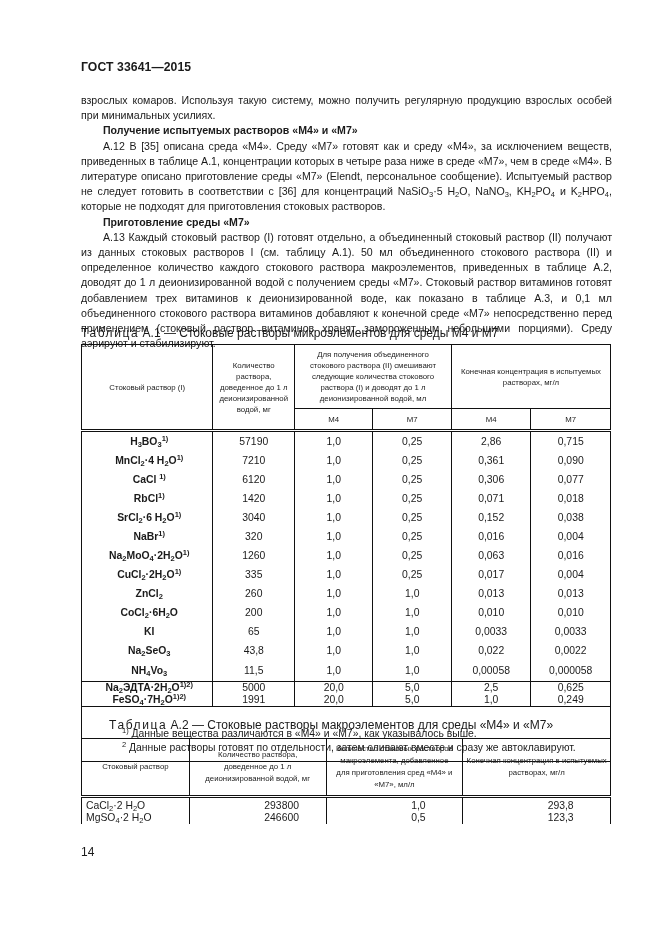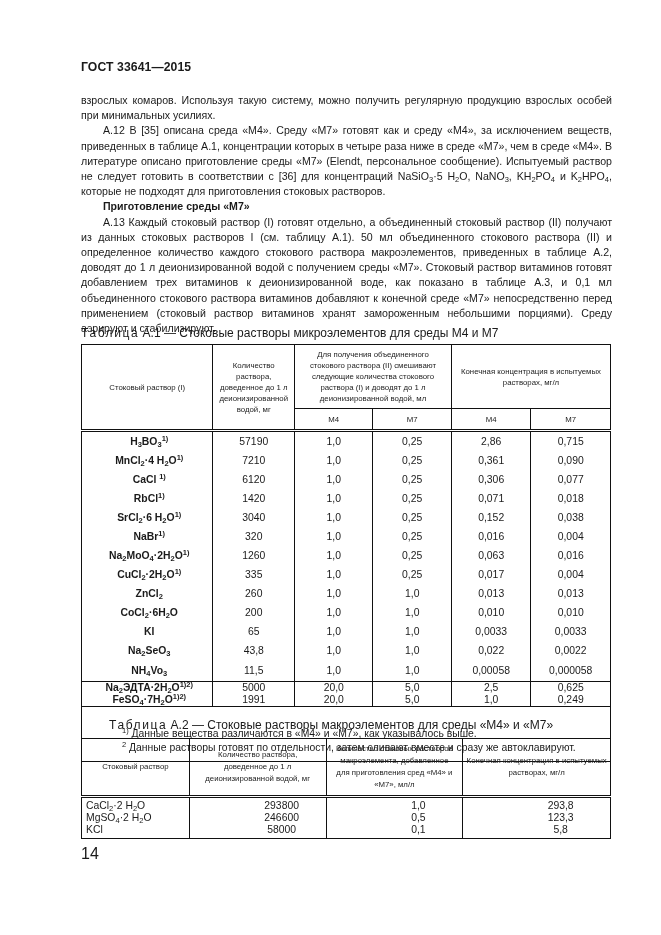--- a/index.html
+++ b/index.html
@@ -25,31 +25,32 @@
   .t1 tr.grp td { border-top: 1px solid #111; }
   .t1 tr.grp2 td { line-height: 11px; height: 12px; }
   .t1 tr.last td { border-bottom: 1px solid #111; }
   .t1 .foot td { border: none; text-align: left; font-size: 10.4px; line-height: 14px; padding-left: 40px; height: 14px; }
 
   .t2 th { font-weight: normal; font-size: 7.8px; line-height: 12px; border: 1px solid #111; border-bottom: 3px double #111; text-align: center; color: #222; height: 56px; }
   .t2 td { text-align: center; height: 12px; line-height: 12px; border-left: 1px solid #111; border-right: 1px solid #111; padding-left: 48px; }
   .t2 td.name { text-align: left; padding-left: 4px; }
   .t2 tr.last td { border-bottom: 1px solid #111; padding-bottom: 2px; }
   .t2 tr.first td { padding-top: 2px; }
-  .page-num { position: absolute; left: 81px; top: 845px; font-size: 16px; }
+  .page-num { position: absolute; left: 81px; top: 845px; font-size: 12px; }
 </style>
 </head>
 <body>
 
 <div class="page">
 
   <div class="doc-header">ГОСТ 33641—2015</div>
 
   <div class="body-text">
     <p>взрослых комаров. Используя такую систему, можно получить регулярную продукцию взрослых особей при минимальных усилиях.</p>
+    <p class="heading">Получение испытуемых растворов «М4» и «М7»</p>
     <p class="indent"><span>А.12 В [35] описана среда «М4». Среду «М7» готовят как и среду «М4», за исключением веществ, приведенных в таблице А.1, концентрации которых в четыре раза ниже в среде «М7», чем в среде «М4». В литературе описано приготовление среды «М7» (Elendt, персональное сообщение). Испытуемый раствор не следует готовить в соответствии с [36] для концентраций NaSiO</span><sub>3</sub><span>·5 H</span><sub>2</sub><span>O, NaNO</span><sub>3</sub><span>, KH</span><sub>2</sub><span>PO</span><sub>4</sub><span> и K</span><sub>2</sub><span>HPO</span><sub>4</sub><span>, которые не подходят для приготовления стоковых растворов.</span></p>
     <p class="heading">Приготовление среды «М7»</p>
     <p class="indent">А.13 Каждый стоковый раствор (I) готовят отдельно, а объединенный стоковый раствор (II) получают из данных стоковых растворов I (см. таблицу А.1). 50 мл объединенного стокового раствора (II) и определенное количество каждого стокового раствора макроэлементов, приведенных в таблице А.2, доводят до 1 л деионизированной водой с получением среды «М7». Стоковый раствор витаминов готовят добавлением трех витаминов к деионизированной воде, как показано в таблице А.3, и 0,1 мл объединенного стокового раствора витаминов добавляют к конечной среде «М7» непосредственно перед применением (стоковый раствор витаминов хранят замороженным небольшими порциями). Среду аэрируют и стабилизируют.</p>
   </div>
 
   <div class="tbl-caption" style="top:326px;"><span class="spaced">Таблица</span><span> А.1 — Стоковые растворы микроэлементов для среды М4 и М7</span></div>
 
   <table class="t1" style="top:344px;">
     <colgroup>
         <col style="width:132px">
@@ -228,23 +229,17 @@
           <td>293800</td>
           <td>1,0</td>
           <td>293,8</td>
         </tr>
         <tr>
           <td class="name"><span>MgSO</span><sub>4</sub><span>·2 H</span><sub>2</sub><span>O</span></td>
           <td>246600</td>
           <td>0,5</td>
           <td>123,3</td>
         </tr>
-        <tr class="last">
-          <td class="name"><span>KCl</span></td>
-          <td>58000</td>
-          <td>0,1</td>
-          <td>5,8</td>
-        </tr>
       </tbody>
   </table>
 
   <div class="page-num">14</div>
 </div>
 
 </body></html>

